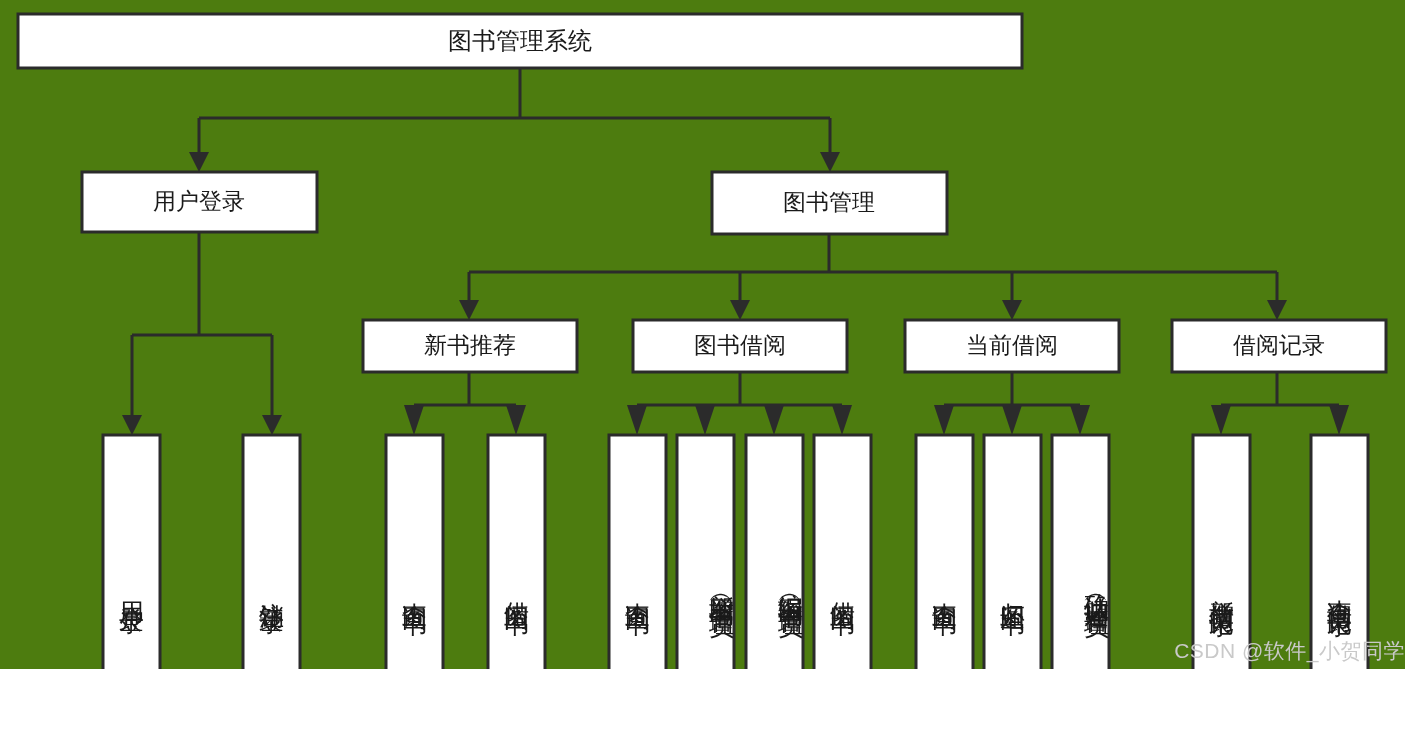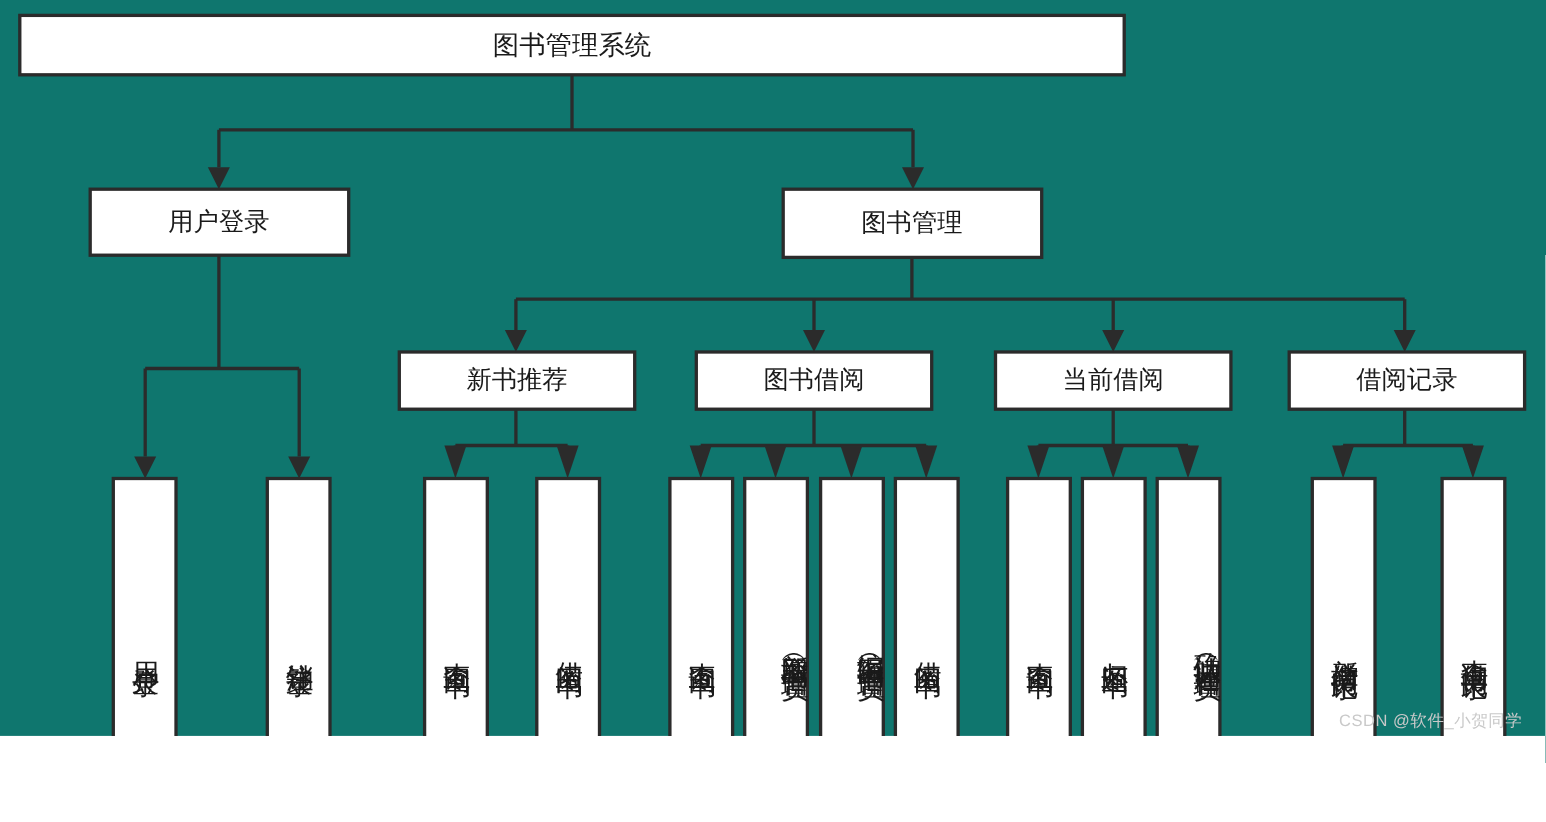--- a/index.html
+++ b/index.html
@@ -8,21 +8,21 @@
     padding: 0;
     background: #ffffff;
   }
   body {
     font-family: "Liberation Sans", "DejaVu Sans", sans-serif;
   }
   #diagram-root {
     position: relative;
     width: 1405px;
     height: 669px;
-    background: #0f766e;
+    background: #4d7c0f;
     overflow: hidden;
     text-decoration: underline;
   }
   svg.flow {
     position: absolute;
     left: 0;
     top: 0;
     width: 1405px;
     height: 747px;
     display: block;
@@ -65,24 +65,24 @@
     color: #1a1a1a;
     display: flex;
     align-items: center;
     justify-content: center;
     text-align: center;
     pointer-events: none;
     user-select: none;
   }
   .watermark {
     position: absolute;
-    right: 21px;
+    right: 0;
     bottom: 4px;
     font-family: "Liberation Sans", "DejaVu Sans", sans-serif;
-    font-size: 15px;
+    font-size: 21px;
     color: #c9c9c9;
     letter-spacing: 0.5px;
     white-space: nowrap;
     margin-left: 28px;
   }
 </style>
 </head>
 <body>
 
 <div id="diagram-root">

